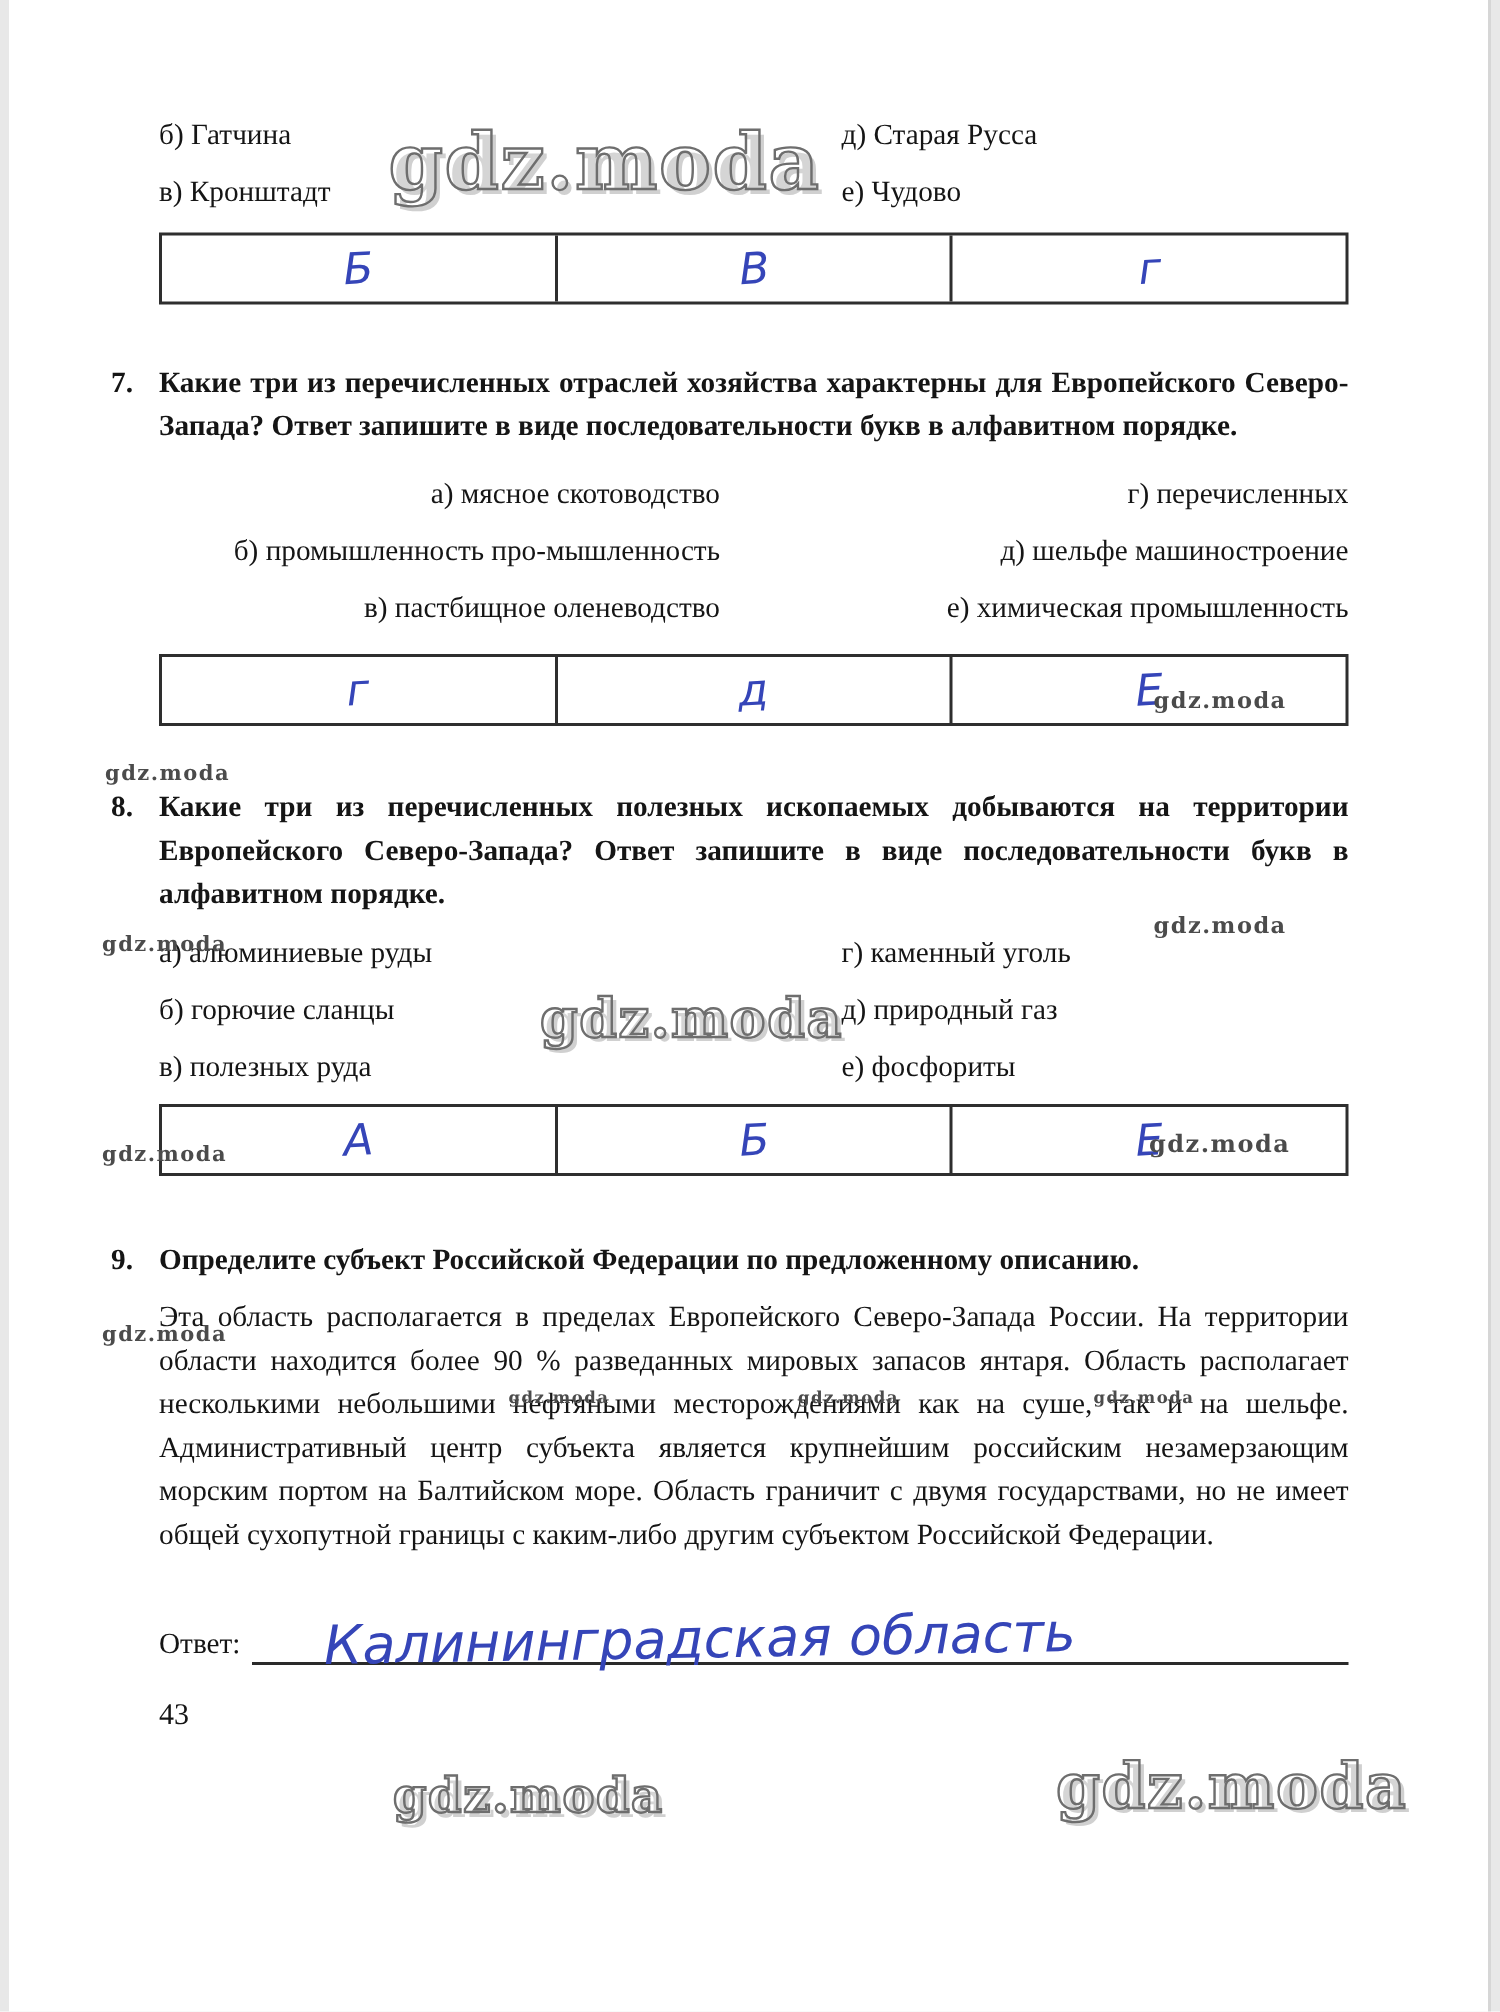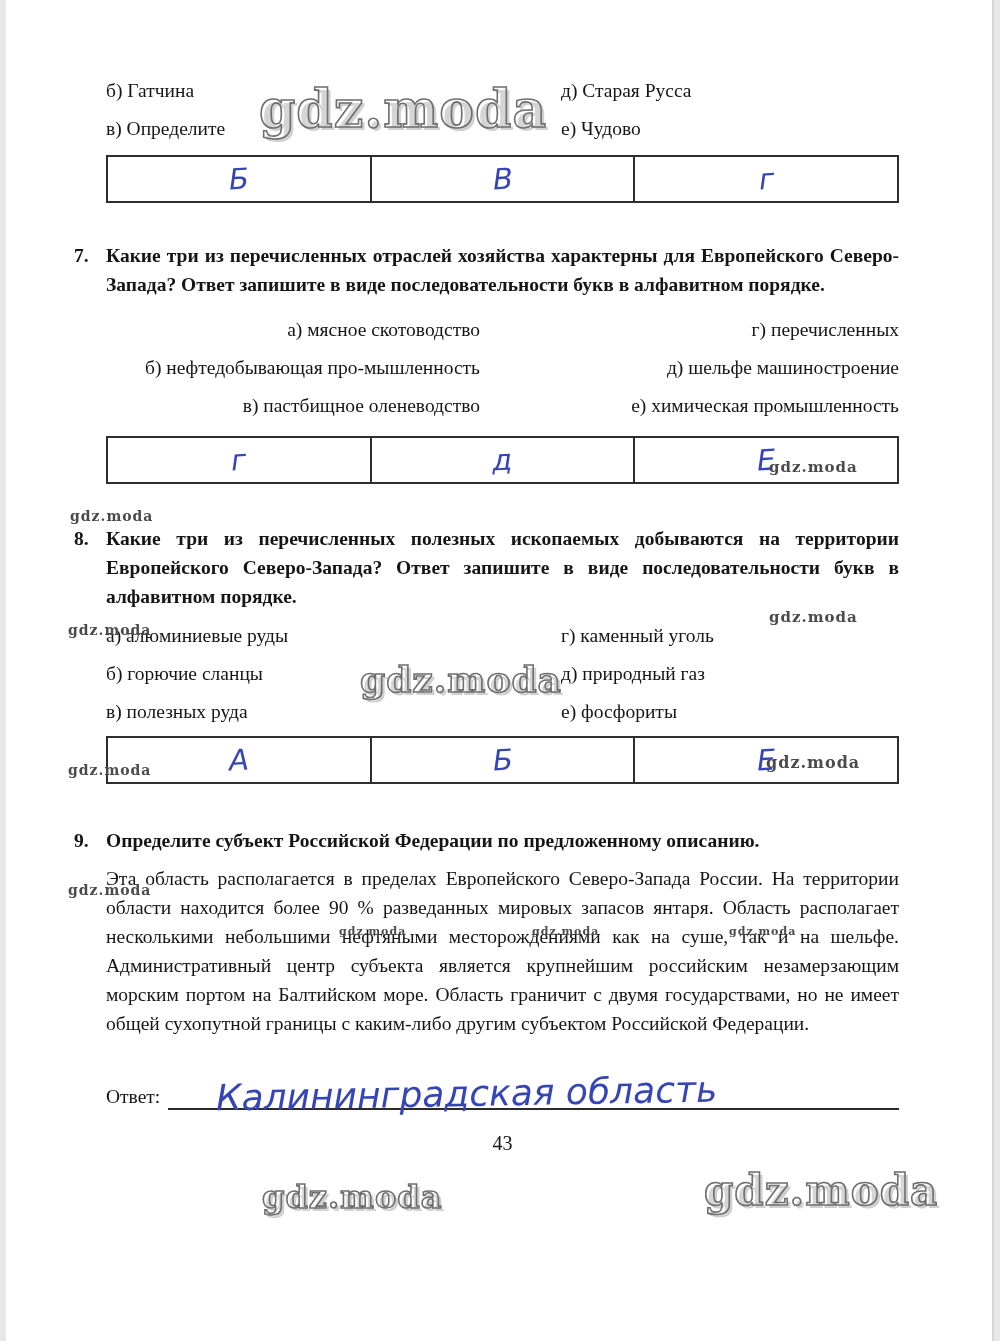--- a/index.html
+++ b/index.html
@@ -74,21 +74,21 @@
     position:relative; height:100%;
   }
   .answer-line .hand {
     position:absolute; left:48px; bottom:-6px;
     font-size:36px; white-space:nowrap;
     transform:rotate(-1deg);
   }
 
   .page-number {
     margin-top:22px;
-    text-align:center;
+    text-align:left;
     font-size:20px;
   }
 
   .wm {
     position:absolute; z-index:5;
     font-family:"DejaVu Serif",serif;
     font-weight:bold;
     white-space:nowrap;
     pointer-events:none;
     letter-spacing:1px;
@@ -103,21 +103,21 @@
 </style>
 </head>
 <body>
 
 <div class="page">
   <div class="content">
 
     <section class="two-col">
       <div class="col">
         <div class="opt">б) Гатчина</div>
-        <div class="opt">в) Определите</div>
+        <div class="opt">в) Кронштадт</div>
       </div>
       <div class="col">
         <div class="opt">д) Старая Русса</div>
         <div class="opt">е) Чудово</div>
       </div>
     </section>
 
     <div class="answer-table mt12">
       <div class="cell">
           <span class="hand hand-cell">Б</span>
@@ -129,21 +129,21 @@
           <span class="hand hand-cell">г</span>
         </div>
     </div>
 
     <section class="question mt38">
       <span class="qnum">7.</span>
       <p class="qtext">Какие три из перечисленных отраслей хозяйства характерны для Европейского Северо-Запада? Ответ запишите в виде последовательности букв в алфавитном порядке.</p>
       <div class="two-col mt16">
         <div class="col">
           <div class="opt">а) мясное скотоводство</div>
-          <div class="opt">б) нефтедобывающая про-мышленность</div>
+          <div class="opt">б) промышленность про-мышленность</div>
           <div class="opt">в) пастбищное оленеводство</div>
         </div>
         <div class="col">
           <div class="opt">г) перечисленных</div>
           <div class="opt">д) шельфе машиностроение</div>
           <div class="opt">е) химическая промышленность</div>
         </div>
       </div>
       <div class="answer-table mt16">
         <div class="cell">

